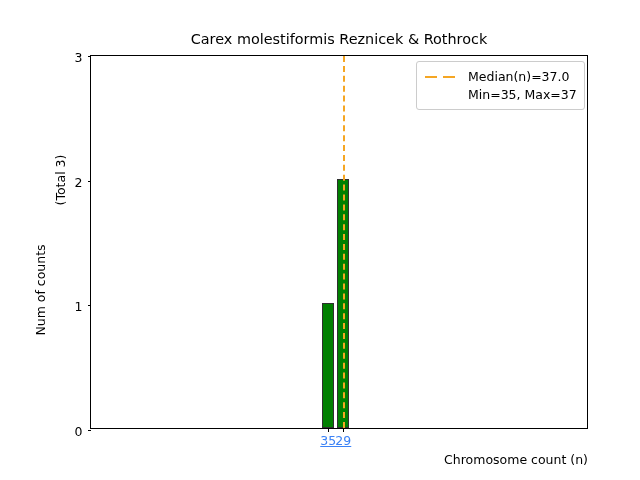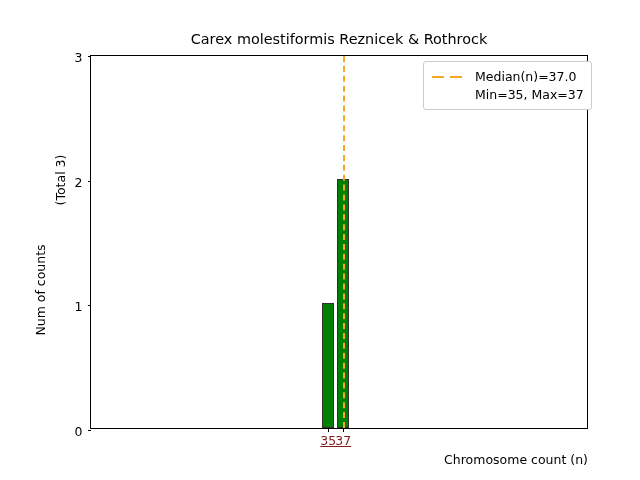--- a/index.html
+++ b/index.html
@@ -99,21 +99,21 @@
     top: 100%;
     height: 3.5px;
     width: 0;
     border-left: 1.1px solid #000000;
   }
   .xtick-label {
     position: absolute;
     top: calc(100% + 5px);
     transform: translateX(-50%);
     font-size: 12.5px;
-    color: #7f1d1d;
+    color: #3b82f6;
     white-space: nowrap;
     text-decoration: underline;
   }
 
   
   #xlabel {
     position: absolute;
     left: 78px;
     top: 452px;
     width: 498px;
@@ -215,23 +215,23 @@
       <span class="ytick-label">2</span>
     </div>
     <div class="ytick-mark" style="top:0px;">
       <span class="ytick-label">3</span>
     </div>
 
     <div class="xtick-mark" style="left:237.2px;"></div>
     <div class="xtick-label" style="left:237.2px;">35</div>
 
     <div class="xtick-mark" style="left:252.3px;"></div>
-    <div class="xtick-label" style="left:252.3px;">37</div>
-
-    <div id="legend" style="position:absolute; left:325px; top:5px;margin-left:7px;">
+    <div class="xtick-label" style="left:252.3px;">29</div>
+
+    <div id="legend" style="position:absolute; left:325px; top:5px;">
       <div class="legend-row">
         <span class="legend-swatch"></span>
         <span class="legend-text">Median(n)=37.0</span>
       </div>
       <div class="legend-row-2">
         <span class="legend-text">Min=35, Max=37</span>
       </div>
     </div>
 
   </div>

